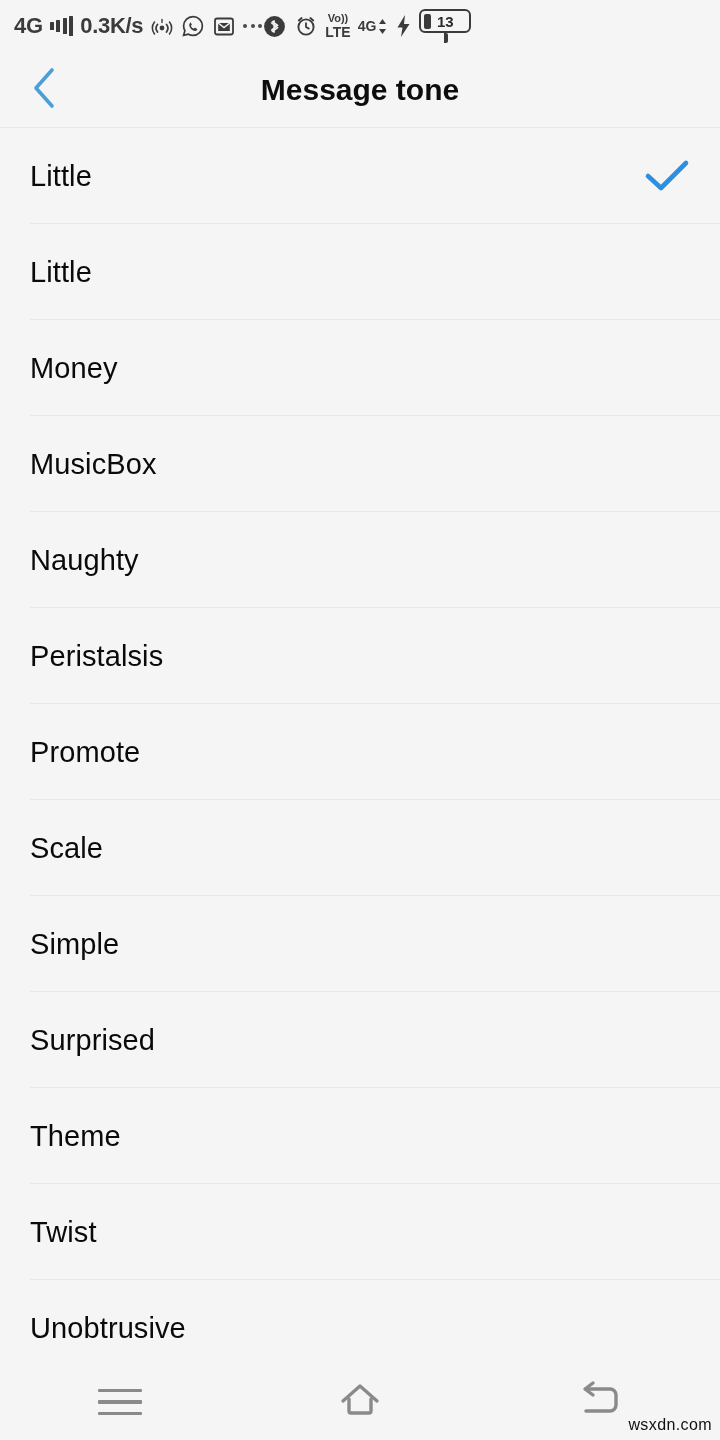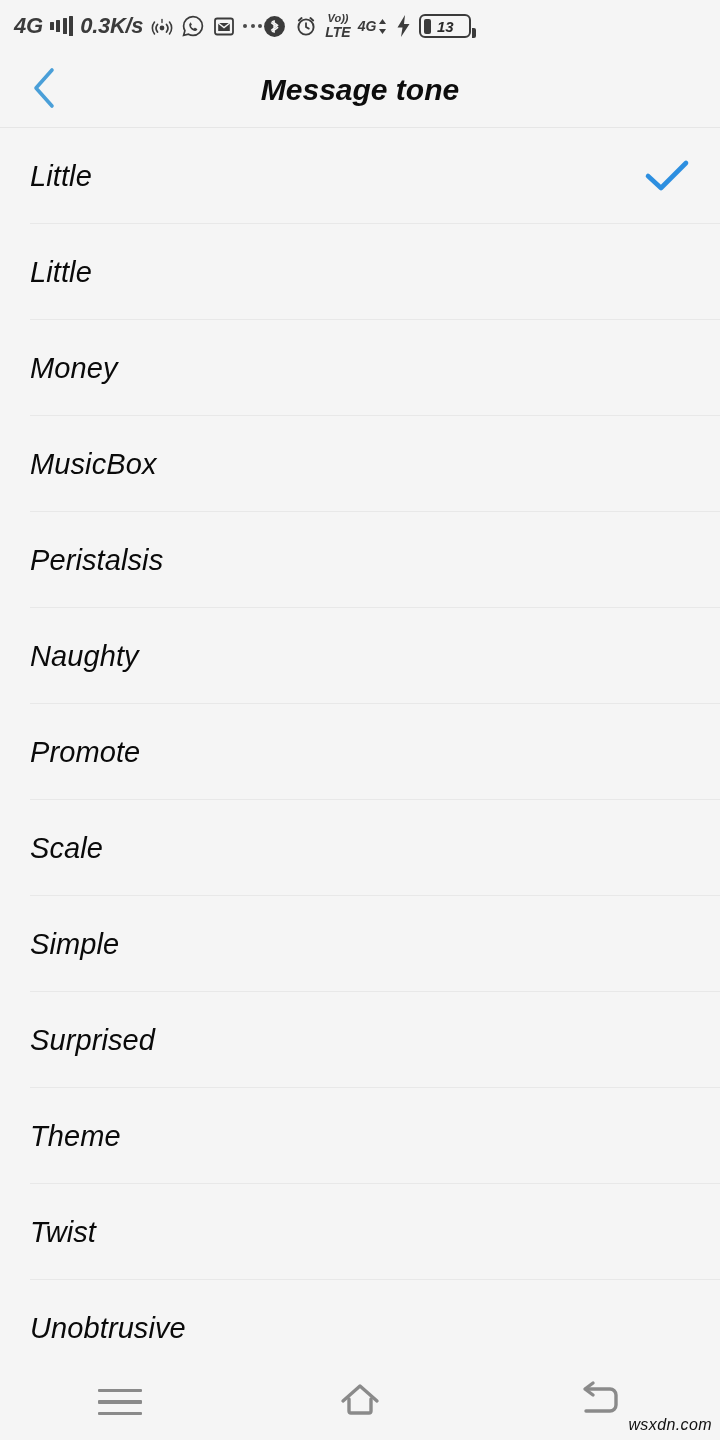--- a/index.html
+++ b/index.html
@@ -7,21 +7,21 @@
     width:720px; height:1440px;
     background:#f5f5f5;
     font-family:"Liberation Sans", sans-serif;
     -webkit-font-smoothing:antialiased;
     overflow:hidden;
   }
   #screen {
     position:relative;
     width:720px; height:1440px;
     background:#7dd3fc;
-    display:flex; flex-direction:column;font-style:italic;
+    display:flex; flex-direction:column;
   }
 
   
   .statusbar{
     height:52px; flex:0 0 52px;
     display:flex; align-items:center;
     padding:0 14px 0 14px;
     background:#f5f5f5;
     color:#3a3a3a;
   }
@@ -42,21 +42,21 @@
   .dots{ display:flex; gap:3.5px; align-items:center; }
   .dots span{ width:4px; height:4px; border-radius:50%; background:#4a4a4a; display:block; }
 
   .volte{ display:flex; flex-direction:column; align-items:center; line-height:1; font-size:11px; font-weight:bold; color:#3b3b3b; }
   .volte .a{ font-size:11px; }
   .volte .b{ font-size:14px; margin-top:1px; }
   .net4g{ display:flex; align-items:center; gap:1px; }
   .net4g .lbl{ font-size:14px; font-weight:bold; color:#3b3b3b; line-height:1; }
   .net4g .arrows{ display:flex; flex-direction:column; line-height:0.75; font-size:9px; color:#3b3b3b; }
 
-  .battery{ display:flex; align-items:flex-end; }
+  .battery{ display:flex; align-items:center;flex-direction:column; }
   .batt-body{
     position:relative;
     width:52px; height:24px;
     border:2.5px solid #3b3b3b; border-radius:6px;
     display:flex; align-items:center; justify-content:center;
   }
   .batt-fill{ position:absolute; left:2.5px; top:2.5px; bottom:2.5px; width:7px; background:#3b3b3b; border-radius:2px; }
   .batt-num{ font-size:15px; font-weight:bold; color:#2b2b2b; position:relative; z-index:2; }
   .batt-cap{ width:3.5px; height:10px; background:#3b3b3b; border-radius:0 2px 2px 0; margin-left:1px; }
 
@@ -245,24 +245,24 @@
       <div class="row">
         <div class="label">Little</div>
       </div>
       <div class="row">
         <div class="label">Money</div>
       </div>
       <div class="row">
         <div class="label">MusicBox</div>
       </div>
       <div class="row">
+        <div class="label">Naughty</div>
+      </div>
+      <div class="row">
         <div class="label">Peristalsis</div>
-      </div>
-      <div class="row">
-        <div class="label">Naughty</div>
       </div>
       <div class="row">
         <div class="label">Promote</div>
       </div>
       <div class="row">
         <div class="label">Scale</div>
       </div>
       <div class="row">
         <div class="label">Simple</div>
       </div>

